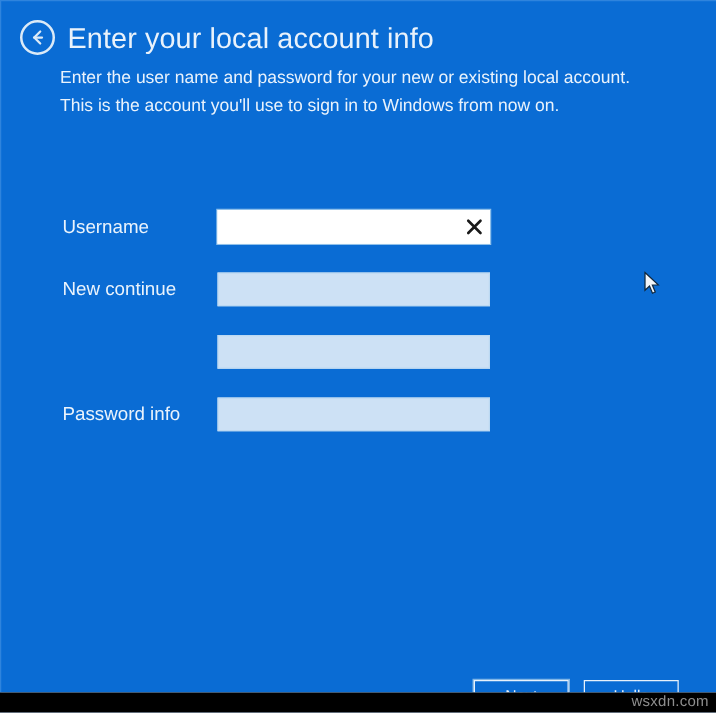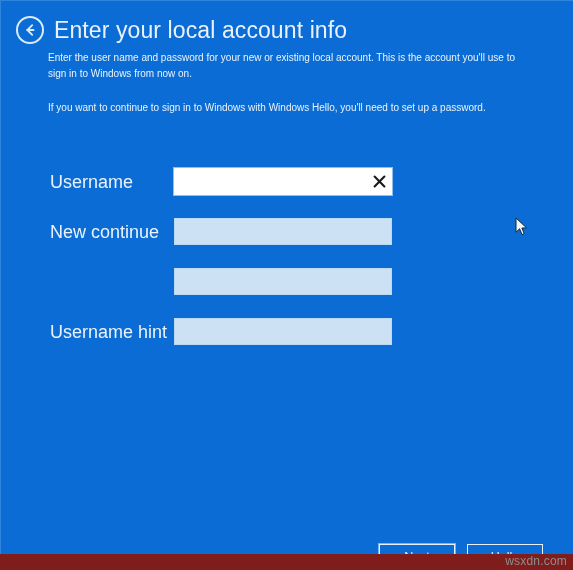--- a/index.html
+++ b/index.html
@@ -70,21 +70,21 @@
     letter-spacing: 0.1px;
     white-space: nowrap;
   }
 
   
   .body-copy {
     position: absolute;
     left: 48px;
     width: 472px;
     color: #eaf3fc;
-    font-size: 10px;
+    font-size: 14px;
     line-height: 1.62;
   }
   #para-1 { top: 50px; }
   #para-2 { top: 100px; }
 
   
   .form-area {
     position: absolute;
     left: 50px;
     top: 168px;
@@ -93,21 +93,21 @@
   .field-row {
     position: relative;
     height: 50px;
   }
   .field-label {
     position: absolute;
     left: 0;
     top: 7px;
     width: 118px;
     color: #eaf3fc;
-    font-size: 18px;
+    font-size: 15px;
     line-height: 14px;
   }
   .field-input-wrap {
     position: absolute;
     left: 124px;
     top: 0;
     width: 218px;
     height: 27px;
     box-sizing: border-box;
     border: 1px solid #bcd9f2;
@@ -180,21 +180,21 @@
     pointer-events: none;
   }
 
   
   #watermark-strip {
     position: absolute;
     left: 0;
     top: 554px;
     width: 573px;
     height: 16px;
-    background: #7f1d1d;
+    background: #000000;
   }
   #watermark-text {
     position: absolute;
     right: 6px;
     top: 0px;
     color: #8e8e8e;
     font-size: 12px;
     line-height: 15px;
     letter-spacing: 0.2px;
   }
@@ -208,21 +208,20 @@
     <div class="back-button">
       <svg width="16" height="16" viewBox="0 0 16 16" aria-hidden="true">
         <path d="M10.2 3.2 L5.4 8 L10.2 12.8" fill="none" stroke="#dbeaf7" stroke-width="1.8" stroke-linecap="round" stroke-linejoin="round"></path>
         <path d="M5.2 8 L11.6 8" fill="none" stroke="#dbeaf7" stroke-width="1.8" stroke-linecap="round"></path>
       </svg>
     </div>
     <div class="page-title">Enter your local account info</div>
   </div>
 
   <div id="para-1" class="body-copy">Enter the user name and password for your new or existing local account. This is the account you'll use to sign in to Windows from now on.</div>
-  <div id="para-2" class="body-copy">If you want to continue to sign in to Windows with Windows Hello, you'll need to set up a password.</div>
 
   <div class="form-area">
 
     <div class="field-row">
       <div class="field-label">Username</div>
       <div class="field-input-wrap is-focused">
         <input class="field-input" type="text" value="" style="">
         <span class="clear-icon">
           <svg width="13" height="13" viewBox="0 0 13 13" aria-hidden="true">
             <path d="M1.6 1.6 L11.4 11.4 M11.4 1.6 L1.6 11.4" stroke="#1a1a1a" stroke-width="2.1" stroke-linecap="round"></path>
@@ -238,21 +237,21 @@
       </div>
     </div>
 
     <div class="field-row">
       <div class="field-input-wrap">
         <input class="field-input" type="password" value="" style="">
       </div>
     </div>
 
     <div class="field-row">
-      <div class="field-label">Username hint</div>
+      <div class="field-label">Password info</div>
       <div class="field-input-wrap">
         <input class="field-input" type="text" value="" style="">
       </div>
     </div>
 
   </div>
 
   <div class="button-bar">
     <button id="next-button" class="oobe-button">Next</button>
     <button id="cancel-button" class="oobe-button">Hello</button>

